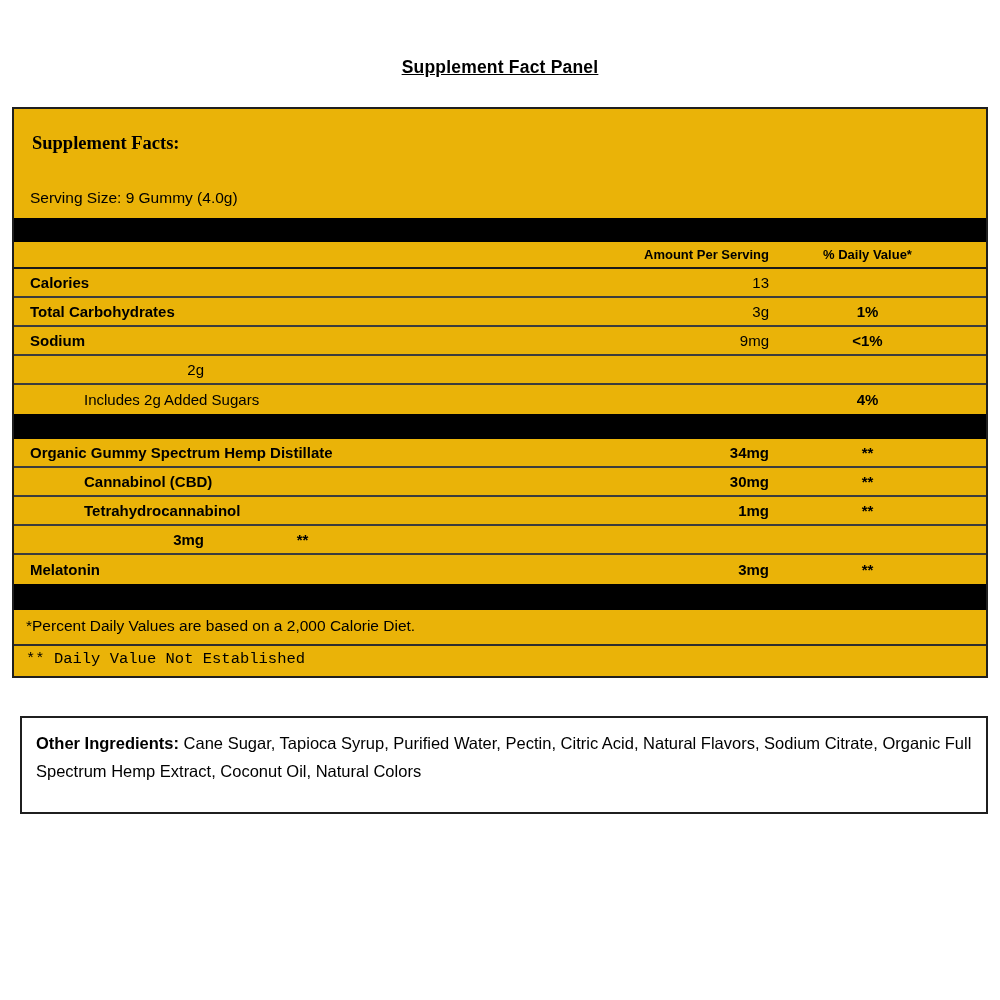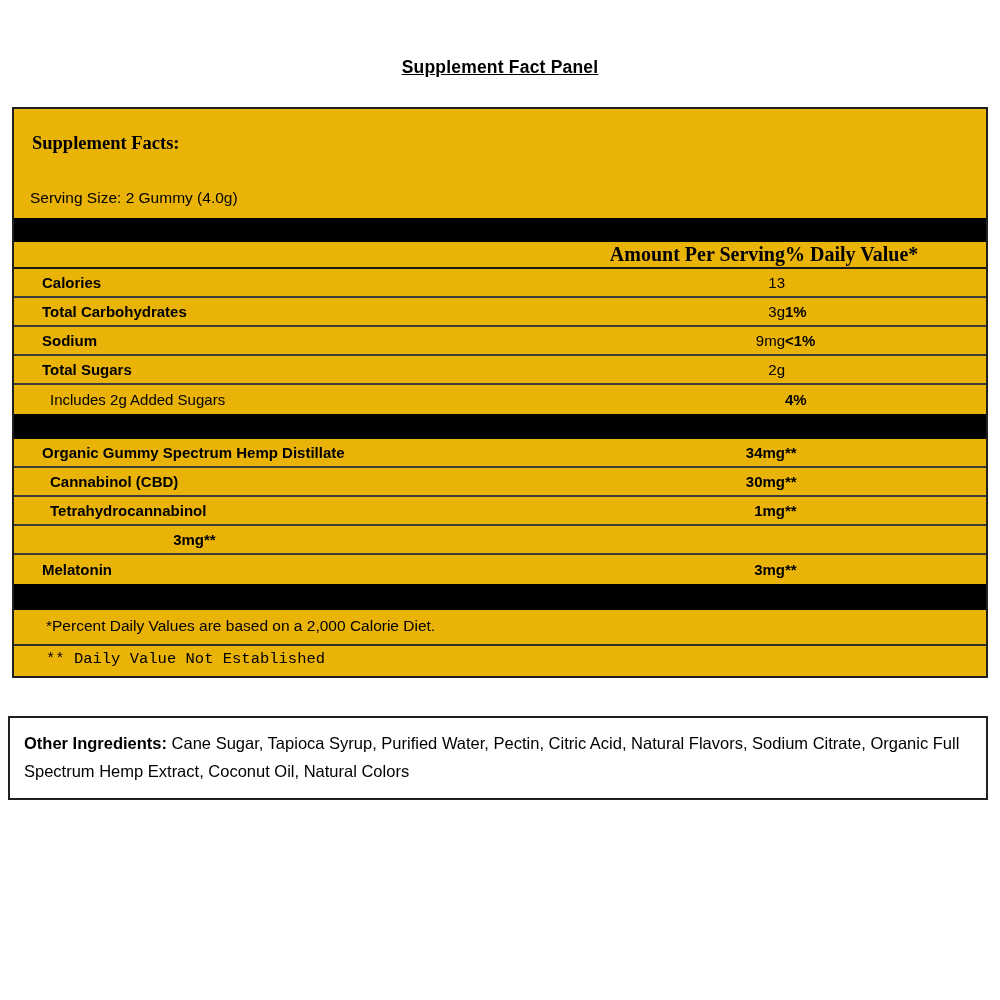--- a/index.html
+++ b/index.html
@@ -50,68 +50,67 @@
     display: flex;
     align-items: center;
     height: 29px;
     box-sizing: border-box;
     border-bottom: 2px solid #3c3c3c;
     font-size: 15px;
   }
   .row.header-row {
     height: 27px;
     border-bottom: 2px solid #1a1a1a;
-    font-size: 20px;
-    font-family: Liberation Serif, serif;
+    font-size: 13px;
   }
-  .cell-name { flex: 1; padding-left: 28px; font-weight: bold; white-space: nowrap; }
-  .row.indent .cell-name { padding-left: 36px; }
+  .cell-name { flex: 1; padding-left: 16px; font-weight: bold; white-space: nowrap; }
+  .row.indent .cell-name { padding-left: 26px; margin-left: 44px; }
   .row.plain-name .cell-name { font-weight: normal; }
   .cell-amount { width: 190px; text-align: right; font-weight: bold; white-space: nowrap; }
   .row.plain-amount .cell-amount { font-weight: normal; }
-  .cell-dv { width: 197px; text-align: left; padding-right: 4px; font-weight: bold; white-space: nowrap; }
+  .cell-dv { width: 197px; text-align: center; padding-right: 20px; font-weight: bold; white-space: nowrap; }
   .row.last { border-bottom: none; }
 
   .footnote {
     box-sizing: border-box;
     height: 36px;
-    padding: 7px 0 0 32px;
+    padding: 7px 0 0 12px;
     font-size: 15.5px;
     border-bottom: 2px solid #2e2e2e;
   }
   .footnote.second {
     height: 30px;
     padding-top: 4px;
     border-bottom: none;
     font-family: Liberation Mono, monospace;
   }
 
   .other-box {
-    margin: 38px 12px 0 8px;
+    margin: 38px 12px 0 20px;
     border: 2px solid #1f1f1f;
-    padding: 11px 14px 13px 14px;
+    padding: 11px 14px 27px 14px;
     font-size: 16.5px;
     line-height: 28px;
     background: #ffffff;
   }
   .other-box .lead { font-weight: bold; }
 </style>
 </head>
 <body>
 
 <div class="page">
 
   <div class="page-title">Supplement Fact Panel</div>
 
   <div class="panel">
 
     <div class="sf-heading">Supplement Facts:</div>
 
     <div class="serving-block">
-      <div class="serving-line">Serving Size: 2 Gummy (4.0g)</div>
+      <div class="serving-line">Serving Size: 9 Gummy (4.0g)</div>
     </div>
 
     <div class="bar bar-1"></div>
 
     <div class="row header-row">
       <div class="cell-name"></div>
       <div class="cell-amount">Amount Per Serving</div>
       <div class="cell-dv">% Daily Value*</div>
     </div>
 
@@ -127,21 +126,20 @@
       <div class="cell-dv">1%</div>
     </div>
 
     <div class="row plain-amount">
       <div class="cell-name">Sodium</div>
       <div class="cell-amount">9mg</div>
       <div class="cell-dv">&lt;1%</div>
     </div>
 
     <div class="row plain-amount">
-      <div class="cell-name">Total Sugars</div>
       <div class="cell-amount">2g</div>
       <div class="cell-dv"></div>
     </div>
 
     <div class="row indent plain-name last">
       <div class="cell-name">Includes 2g Added Sugars</div>
       <div class="cell-amount"></div>
       <div class="cell-dv">4%</div>
     </div>
 

